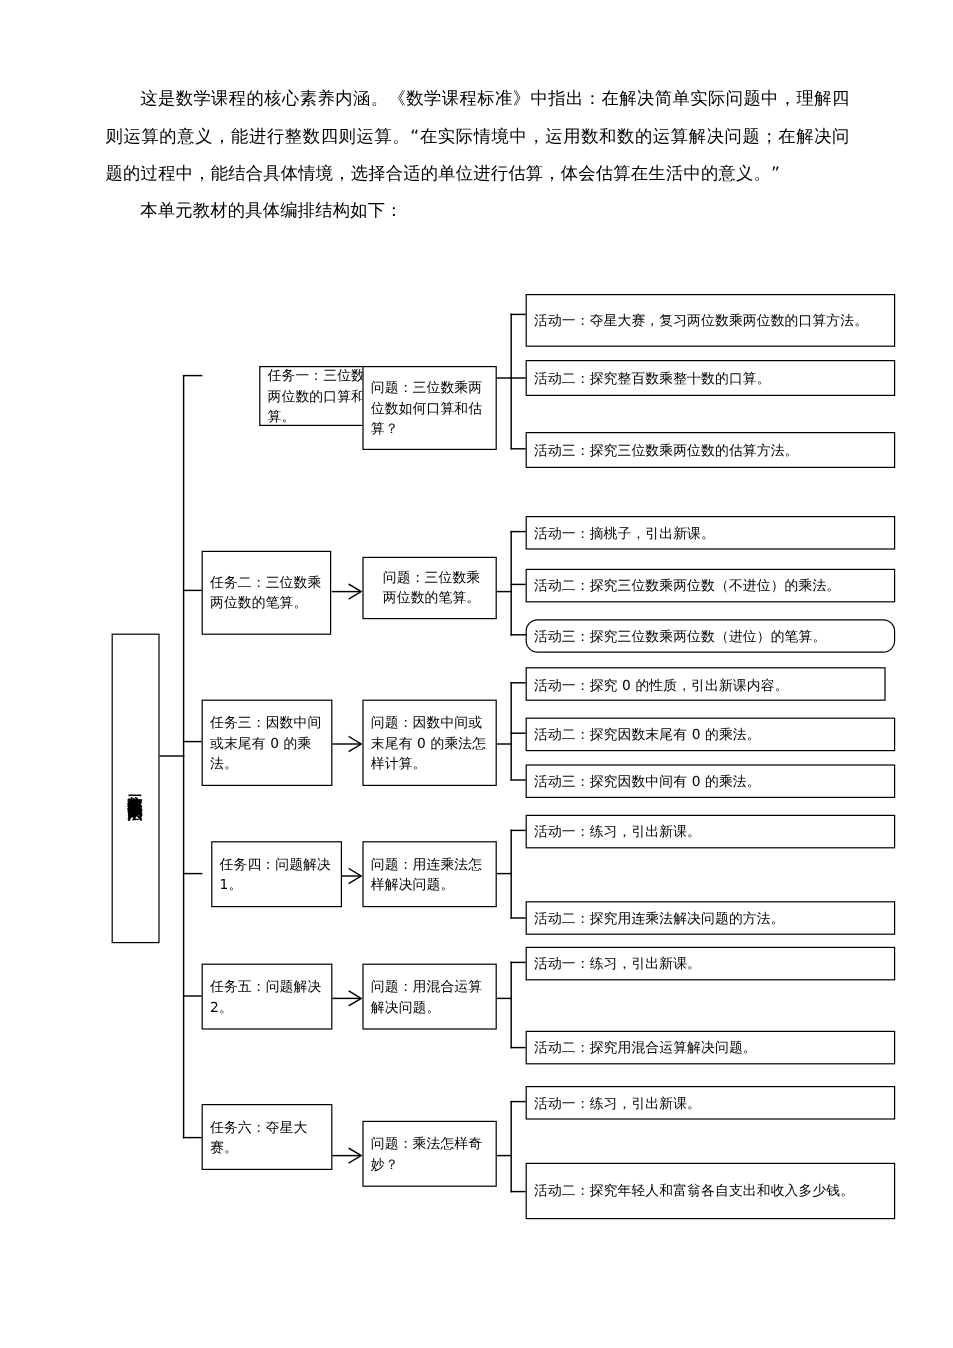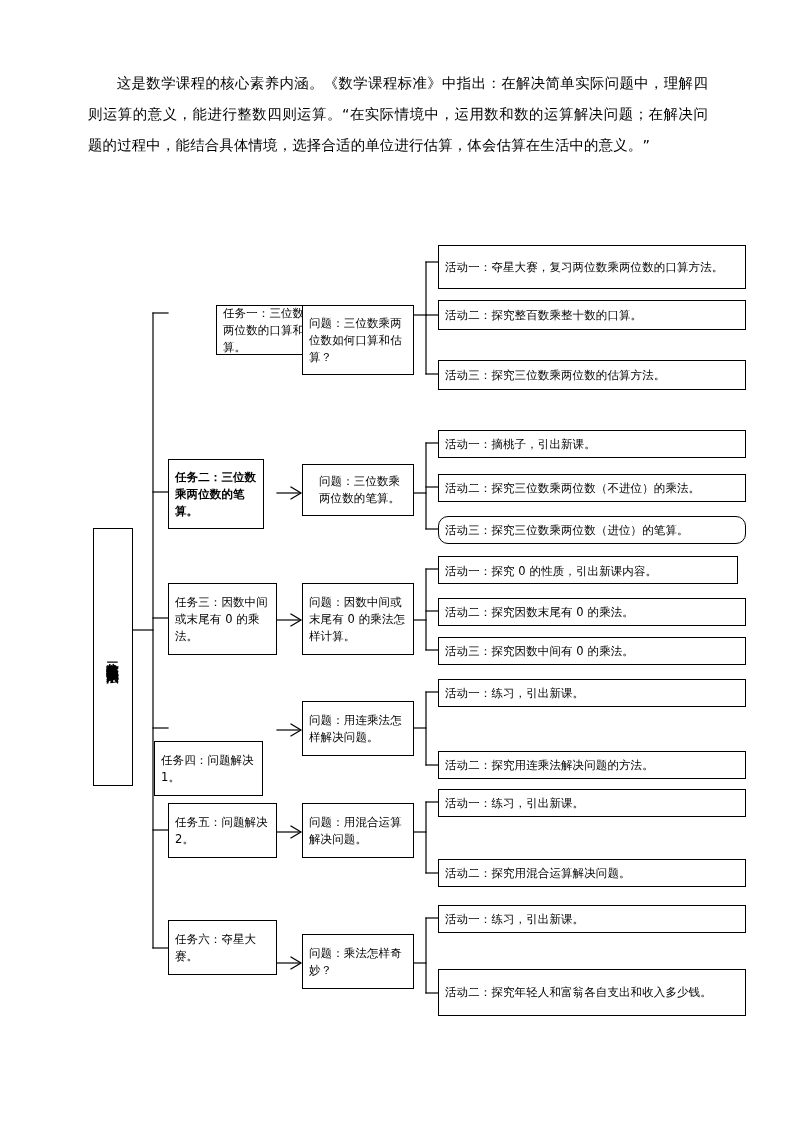--- a/index.html
+++ b/index.html
@@ -87,20 +87,21 @@
 
   .act { font-size: 11.5px; }
 </style>
 </head>
 <body>
 
 <div class="page">
 
   <div class="prose">
     <p class="para">这是数学课程的核心素养内涵。《数学课程标准》中指出：在解决简单实际问题中，理解四则运算的意义，能进行整数四则运算。“在实际情境中，运用数和数的运算解决问题；在解决问题的过程中，能结合具体情境，选择合适的单位进行估算，体会估算在生活中的意义。”</p>
+    <p class="para">本单元教材的具体编排结构如下：</p>
   </div>
 
   <div class="diagram">
     <svg width="794" height="1123" viewBox="0 0 794 1123">
       <g stroke="#000000" stroke-width="1.2" fill="none" stroke-linecap="square">
 
         <path d="M133,630 L153,630"></path>
 
         <path d="M153,313 L153,948"></path>
 
@@ -179,21 +180,21 @@
   <div class="node act" style="left:438px; top:245px; width:308px; height:44px;">
     <span>活动一：夺星大赛，复习两位数乘两位数的口算方法。</span>
   </div>
   <div class="node act" style="left:438px; top:300px; width:308px; height:30px;">
     <span>活动二：探究整百数乘整十数的口算。</span>
   </div>
   <div class="node act" style="left:438px; top:360px; width:308px; height:30px;">
     <span>活动三：探究三位数乘两位数的估算方法。</span>
   </div>
 
-  <div class="node" style="left:168px; top:459px; width:96px; height:70px;font-weight:bold;">
+  <div class="node" style="left:168px; top:459px; width:108px; height:70px;">
     <span>任务二：三位数乘两位数的笔算。</span>
   </div>
   <div class="node" style="left:302px; top:464px; width:112px; height:52px;padding-left:16px;">
     <span>问题：三位数乘两位数的笔算。</span>
   </div>
   <div class="node act" style="left:438px; top:430px; width:308px; height:28px;">
     <span>活动一：摘桃子，引出新课。</span>
   </div>
   <div class="node act" style="left:438px; top:474px; width:308px; height:28px;">
     <span>活动二：探究三位数乘两位数（不进位）的乘法。</span>
@@ -211,21 +212,21 @@
   <div class="node act" style="left:438px; top:556px; width:300px; height:28px;align-items:flex-end;">
     <span>活动一：探究 0 的性质，引出新课内容。</span>
   </div>
   <div class="node act" style="left:438px; top:598px; width:308px; height:28px;">
     <span>活动二：探究因数末尾有 0 的乘法。</span>
   </div>
   <div class="node act" style="left:438px; top:637px; width:308px; height:28px;">
     <span>活动三：探究因数中间有 0 的乘法。</span>
   </div>
 
-  <div class="node" style="left:154px; top:701px; width:109px; height:55px;margin-top:40px;">
+  <div class="node" style="left:176px; top:701px; width:109px; height:55px;">
     <span>任务四：问题解决 1。</span>
   </div>
   <div class="node" style="left:302px; top:701px; width:112px; height:55px;">
     <span>问题：用连乘法怎样解决问题。</span>
   </div>
   <div class="node act" style="left:438px; top:679px; width:308px; height:28px;">
     <span>活动一：练习，引出新课。</span>
   </div>
   <div class="node act" style="left:438px; top:751px; width:308px; height:28px;">
     <span>活动二：探究用连乘法解决问题的方法。</span>

